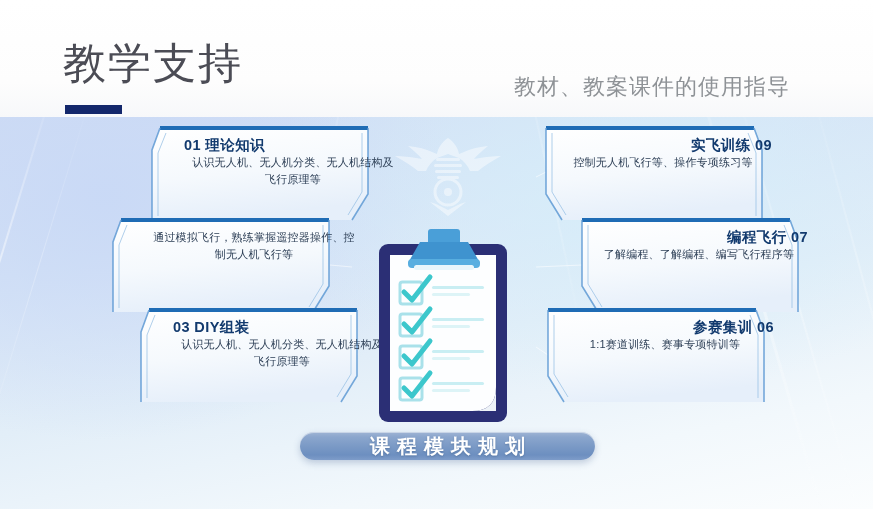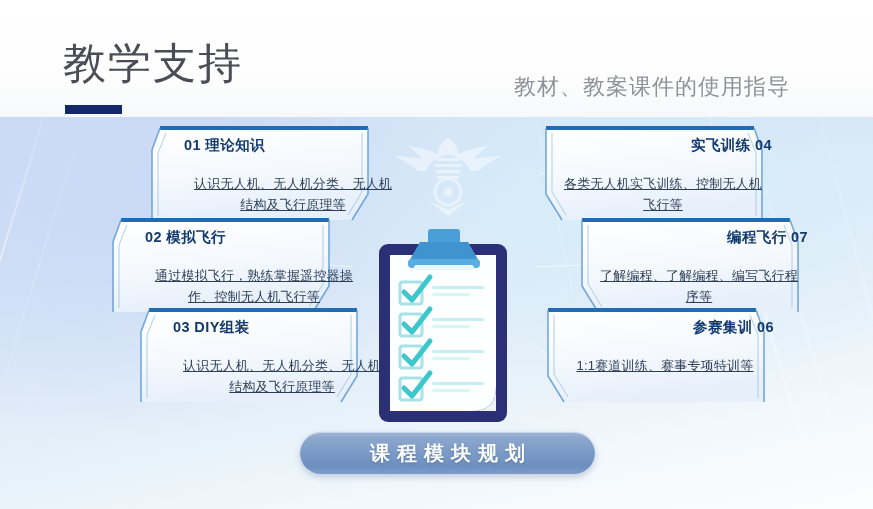--- a/index.html
+++ b/index.html
@@ -93,26 +93,25 @@
   }
   .card-title {
     font-size: 14.5px;
     font-weight: bold;
     color: #123a6e;
     letter-spacing: .4px;
     line-height: 1.2;
     white-space: nowrap;
   }
   .card-body {
-    margin-top: 20px;
-    font-size: 13px;
+    margin-top: 0;
+    font-size: 11px;
     color: #2d3f56;
     line-height: 1.55;
     letter-spacing: .2px;
-    text-decoration: underline;
   }
   .card.left  .card-title { text-align: left; padding-left: 18px; }
   .card.left  .card-body  { text-align: center; padding-left: 26px; }
   .card.right .card-title { text-align: right; padding-right: 16px; }
   .card.right .card-body  { text-align: center; padding-right: 22px; }
 
   .c1 { left: 152px; top: 11px; }
   .c2 { left: 113px; top: 103px; }
   .c3 { left: 141px; top: 193px; }
   .c4 { left: 546px; top: 11px; }
@@ -124,21 +123,21 @@
 
   
   .clipboard {
     position: absolute; left: 370px; top: 112px;
     width: 146px; height: 195px;
   }
 
   
   .banner {
     position: absolute; left: 300px; top: 315px;
-    width: 295px; height: 42px;
+    width: 295px; height: 28px;
     border-radius: 21px;
     background: linear-gradient(180deg, #9fb4d4 0%, #8ba6cd 18%, #7b9ac6 50%, #6d8fc0 82%, #7e9cc9 100%);
     box-shadow: 0 3px 7px rgba(60,90,140,.28), inset 0 1px 0 rgba(255,255,255,.45);
     display: flex; align-items: center; justify-content: center;
   }
   .banner-label {
     font-size: 20px;
     font-weight: bold;
     color: #ffffff;
     letter-spacing: 7px;
@@ -219,21 +218,20 @@
     <div class="card left c2">
       <svg width="216" height="92" viewBox="0 0 216 92">
         <path d="M8 0 L216 0 L216 66 L200 92 L0 92 L0 22 Z" fill="url(#cf1)"></path>
         <path d="M8 0 L216 0" stroke="#1f6cb5" stroke-width="4" fill="none"></path>
         <path d="M8 0 L0 22 L0 92" stroke="#5f9ad4" stroke-width="1.6" fill="none" opacity=".85"></path>
         <path d="M216 0 L216 66 L200 92" stroke="#5f9ad4" stroke-width="1.6" fill="none" opacity=".85"></path>
         <path d="M14 5 L6 25 L6 88" stroke="#9cc3e6" stroke-width="1" fill="none" opacity=".8"></path>
         <path d="M210 5 L210 64 L196 87" stroke="#9cc3e6" stroke-width="1" fill="none" opacity=".8"></path>
       </svg>
       <div class="card-inner">
-        <div class="card-title">02 模拟飞行</div>
         <div class="card-body">通过模拟飞行，熟练掌握遥控器操作、控制无人机飞行等</div>
       </div>
     </div>
 
     <div class="card left c3">
       <svg width="216" height="92" viewBox="0 0 216 92">
         <path d="M8 0 L216 0 L216 66 L200 92 L0 92 L0 22 Z" fill="url(#cf1)"></path>
         <path d="M8 0 L216 0" stroke="#1f6cb5" stroke-width="4" fill="none"></path>
         <path d="M8 0 L0 22 L0 92" stroke="#5f9ad4" stroke-width="1.6" fill="none" opacity=".85"></path>
         <path d="M216 0 L216 66 L200 92" stroke="#5f9ad4" stroke-width="1.6" fill="none" opacity=".85"></path>
@@ -249,22 +247,22 @@
     <div class="card right c4">
       <svg width="216" height="92" viewBox="0 0 216 92">
         <path d="M0 0 L208 0 L216 22 L216 92 L16 92 L0 66 Z" fill="url(#cf1)"></path>
         <path d="M0 0 L208 0" stroke="#1f6cb5" stroke-width="4" fill="none"></path>
         <path d="M208 0 L216 22 L216 92" stroke="#5f9ad4" stroke-width="1.6" fill="none" opacity=".85"></path>
         <path d="M0 0 L0 66 L16 92" stroke="#5f9ad4" stroke-width="1.6" fill="none" opacity=".85"></path>
         <path d="M202 5 L210 25 L210 88" stroke="#9cc3e6" stroke-width="1" fill="none" opacity=".8"></path>
         <path d="M6 5 L6 64 L20 87" stroke="#9cc3e6" stroke-width="1" fill="none" opacity=".8"></path>
       </svg>
       <div class="card-inner">
-        <div class="card-title">实飞训练 04</div>
-        <div class="card-body">各类无人机实飞训练、控制无人机飞行等</div>
+        <div class="card-title">实飞训练 09</div>
+        <div class="card-body">控制无人机飞行等、操作专项练习等</div>
       </div>
     </div>
 
     <div class="card right c5">
       <svg width="216" height="92" viewBox="0 0 216 92">
         <path d="M0 0 L208 0 L216 22 L216 92 L16 92 L0 66 Z" fill="url(#cf1)"></path>
         <path d="M0 0 L208 0" stroke="#1f6cb5" stroke-width="4" fill="none"></path>
         <path d="M208 0 L216 22 L216 92" stroke="#5f9ad4" stroke-width="1.6" fill="none" opacity=".85"></path>
         <path d="M0 0 L0 66 L16 92" stroke="#5f9ad4" stroke-width="1.6" fill="none" opacity=".85"></path>
         <path d="M202 5 L210 25 L210 88" stroke="#9cc3e6" stroke-width="1" fill="none" opacity=".8"></path>

